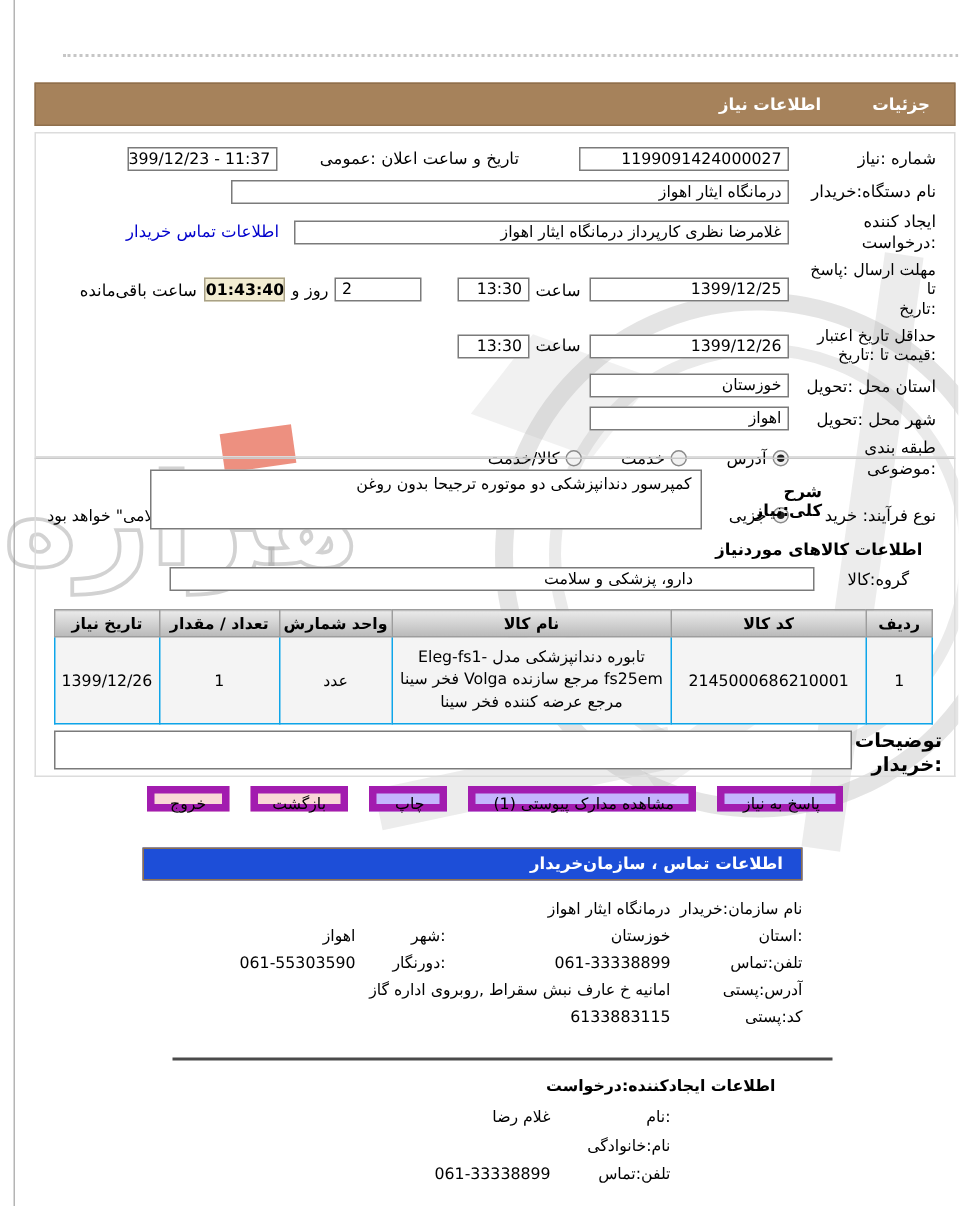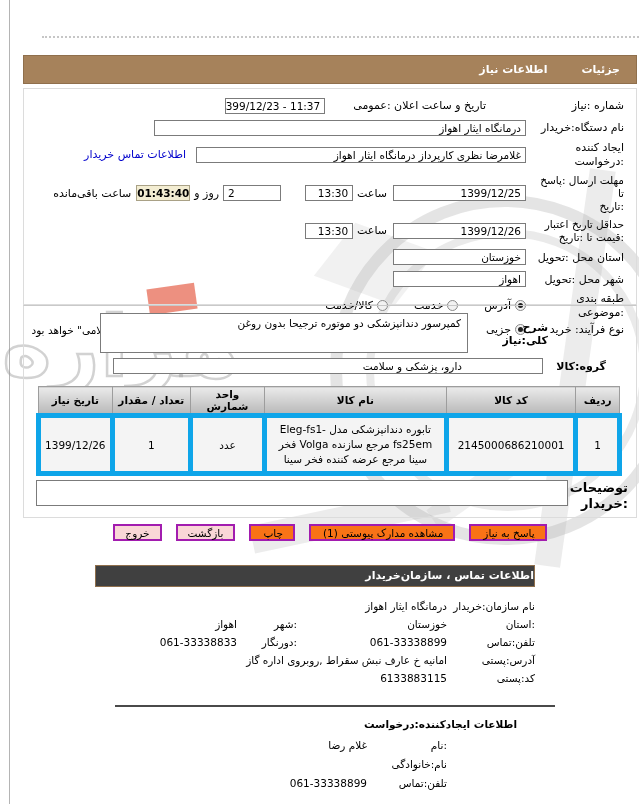--- a/index.html
+++ b/index.html
@@ -47,40 +47,40 @@
   .chk { width:11px; height:11px; border:1px solid #979797; background:#ececec; display:inline-block; margin-left:5px; flex:0 0 11px; }
   .opt { display:flex; align-items:center; margin-left:26px; white-space:nowrap;text-align:right; }
 
   
   .descrow { display:flex; align-items:flex-start; padding:7px 88px 0 0; }
   .desclabel { font-weight:bold; width:72px; flex:0 0 72px; margin-left:8px; padding-top:8px; }
   .descbox { width:368px; height:40px; background:#fff; border:1px solid #7b7b7b; font-size:10.5px;
              padding:2px 6px; line-height:1.5; }
   .sectitle { font-weight:bold; padding:7px 21px 0 0; }
   .grouprow { display:flex; align-items:center; padding:5px 30px 0 0; }
-  .grouplabel { font-weight:bold; width:55px; flex:0 0 55px; margin-left:8px; }
+  .grouplabel { font-weight:normal; width:55px; flex:0 0 55px; margin-left:8px; }
   .groupbox { width:430px; justify-content:flex-start; padding-right:80px; }
 
   table.goods { border-collapse:collapse; margin:12px 14px 0 14px; width:586px; font-size:10.5px; }
   table.goods th { background:linear-gradient(#EAEAEA,#B9B9B9); border:1px solid #9d9d9d; font-weight:bold; height:18px; padding:1px 2px; }
-  table.goods td { background:#F4F4F4; border:5px solid #0ea5e9; text-align:center; vertical-align:middle; padding:3px 4px; height:58px; }
+  table.goods td { background:#F4F4F4; border:1px solid #0ea5e9; text-align:center; vertical-align:middle; padding:3px 4px; height:58px; }
   td.namecell { line-height:1.45; max-width:186px; }
 
   .notesrow { display:flex; align-items:flex-start; padding:4px 8px 0 12px; }
   .noteslabel { font-weight:bold; width:56px; flex:0 0 56px; margin-left:4px; line-height:1.25; font-size:13px; }
   .notesbox { flex:1; height:26px; background:#fff; border:1px solid #7b7b7b; }
 
   .btnrow { position:absolute; left:23px; top:524px; width:614px; display:flex; justify-content:center; gap:14px; z-index:1; }
-  .btn { font-family:inherit; font-size:10.5px; height:17px; line-height:14px; padding:0 10px; border:2px solid #a21caf; cursor:pointer; white-space:nowrap; }
-  .btn.green { background:#f97316;padding-left:12px; }
+  .btn { font-family:inherit; font-size:10.5px; height:17px; line-height:14px; padding:0 10px; border:5px solid #a21caf; cursor:pointer; white-space:nowrap; }
+  .btn.green { background:#c4b5fd;padding-left:12px; }
   .btn.pink { background:#F9D7D7; }
 
   
-  .bar2 { position:absolute; left:95px; top:565px; width:440px; height:22px; background:#404040; border:1px solid #8F6F4C;
-          color:#fff; font-weight:bold; font-size:11px; line-height:20px; padding-right:0; z-index:1; }
+  .bar2 { position:absolute; left:95px; top:565px; width:440px; height:22px; background:#1d4ed8; border:1px solid #8F6F4C;
+          color:#fff; font-weight:bold; font-size:11px; line-height:20px; padding-right:12px; z-index:1; }
   .contact { position:absolute; left:117px; top:600px; width:418px; font-size:10.5px; z-index:1; }
   .crow { display:grid; grid-template-columns:88px 150px 60px 120px; margin-bottom:4px; min-height:14px; }
   .crow > div { text-align:right; overflow:visible; white-space:nowrap; }
   .span3 { grid-column:span 3; }
 
   .rule { position:absolute; left:115px; top:705px; width:440px; height:2px; background:#4a4a4a; z-index:1; }
 
   .creator { position:absolute; left:147px; top:718px; width:370px; font-size:10.5px; z-index:1; }
   .creator .title { font-weight:bold; text-align:right; margin-bottom:9px; }
   .krow { display:grid; grid-template-columns:80px 220px; margin-bottom:5px; min-height:14px; }
@@ -105,20 +105,23 @@
 
   <div class="tabbar">
     <span class="tab">جزئیات</span>
     <span class="tab">اطلاعات نیاز</span>
   </div>
 
   <div class="panelA">
 
     <div class="frow">
       <div class="flabel">شماره :نیاز</div>
+      <div class="ibox" style="width:140px;">
+          <span class="num">1199091424000027</span>
+        </div>
       <div style="width:40px;"></div>
       <div>تاریخ و ساعت اعلان :عمومی</div>
       <div class="ibox" style="width:100px; margin-right:28px;">
           <span class="num">1399/12/23 - 11:37</span>
         </div>
     </div>
 
     <div class="frow">
       <div class="flabel">نام دستگاه:خریدار</div>
       <div class="ibox" style="width:372px;">درمانگاه ایثار اهواز</div>
@@ -170,21 +173,21 @@
     <div class="frow">
       <div class="flabel">استان محل :تحویل</div>
       <div class="ibox" style="width:133px;">خوزستان</div>
     </div>
 
     <div class="frow" style="margin-bottom:4px;">
       <div class="flabel">شهر محل :تحویل</div>
       <div class="ibox" style="width:133px;">اهواز</div>
     </div>
 
-    <div class="frow" style="margin-bottom:2px;">
+    <div class="frow" style="margin-bottom:16px;">
       <div class="flabel">طبقه بندی :موضوعی</div>
       <span class="opt" style="margin-left:26px;">
         <span class="radio sel"></span>
         <span>آدرس</span>
       </span>
       <span class="opt">
         <span class="radio"></span>
         <span>خدمت</span>
       </span>
       <span class="opt">
@@ -211,20 +214,21 @@
 
   <div class="panelB">
 
     <div class="descrow">
       <div class="desclabel">شرح کلی:نیاز</div>
       <div class="descbox">
         <div>کمپرسور دندانپزشکی دو موتوره ترجیحا بدون روغن</div>
       </div>
     </div>
 
+    <div class="sectitle">اطلاعات کالاهای موردنیاز</div>
 
     <div class="grouprow">
       <div class="grouplabel">گروه:کالا</div>
       <div class="ibox groupbox">دارو، پزشکی و سلامت</div>
     </div>
 
     <table class="goods">
       <thead>
         <tr>
           <th style="width:44px;">ردیف</th>
@@ -277,21 +281,21 @@
     <div class="crow">
       <div>:استان</div>
       <div>خوزستان</div>
       <div>:شهر</div>
       <div>اهواز</div>
     </div>
     <div class="crow">
       <div>تلفن:تماس</div>
       <div><span class="num">061-33338899</span></div>
       <div>:دورنگار</div>
-      <div><span class="num">061-33338833</span></div>
+      <div><span class="num">061-55303590</span></div>
     </div>
     <div class="crow">
       <div>آدرس:پستی</div>
       <div class="span3">امانیه خ عارف نبش سقراط ,روبروی اداره گاز</div>
     </div>
     <div class="crow">
       <div>کد:پستی</div>
       <div><span class="num">6133883115</span></div>
       <div></div>
       <div></div>

